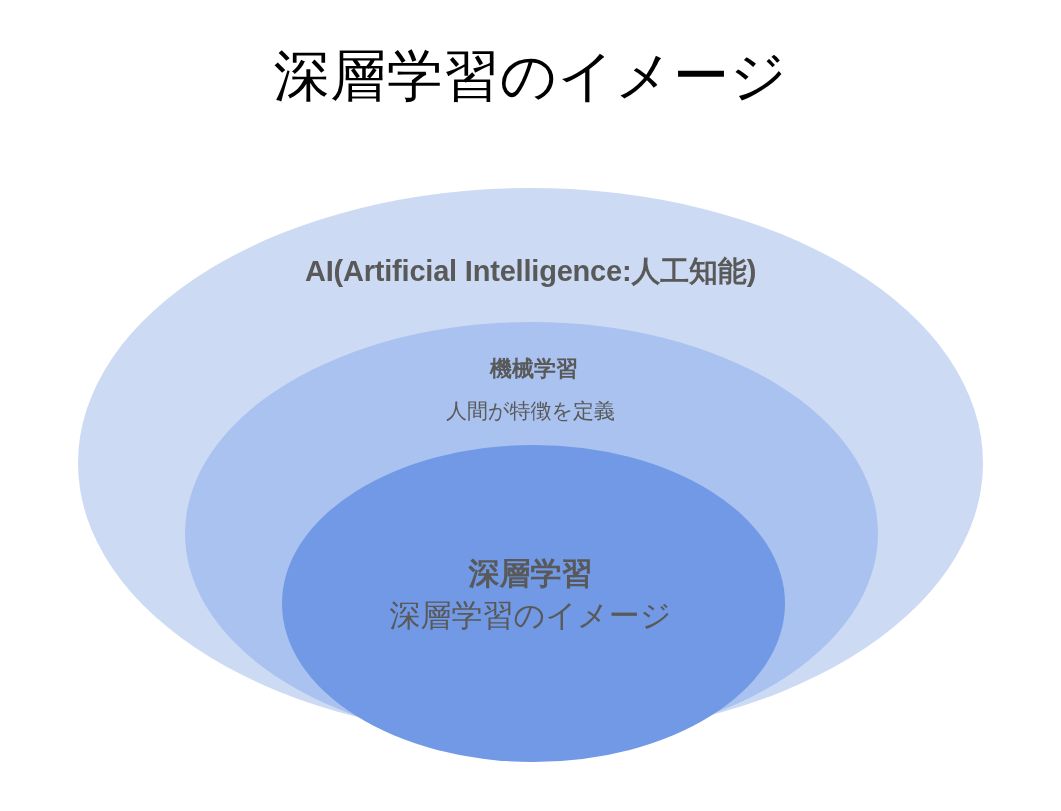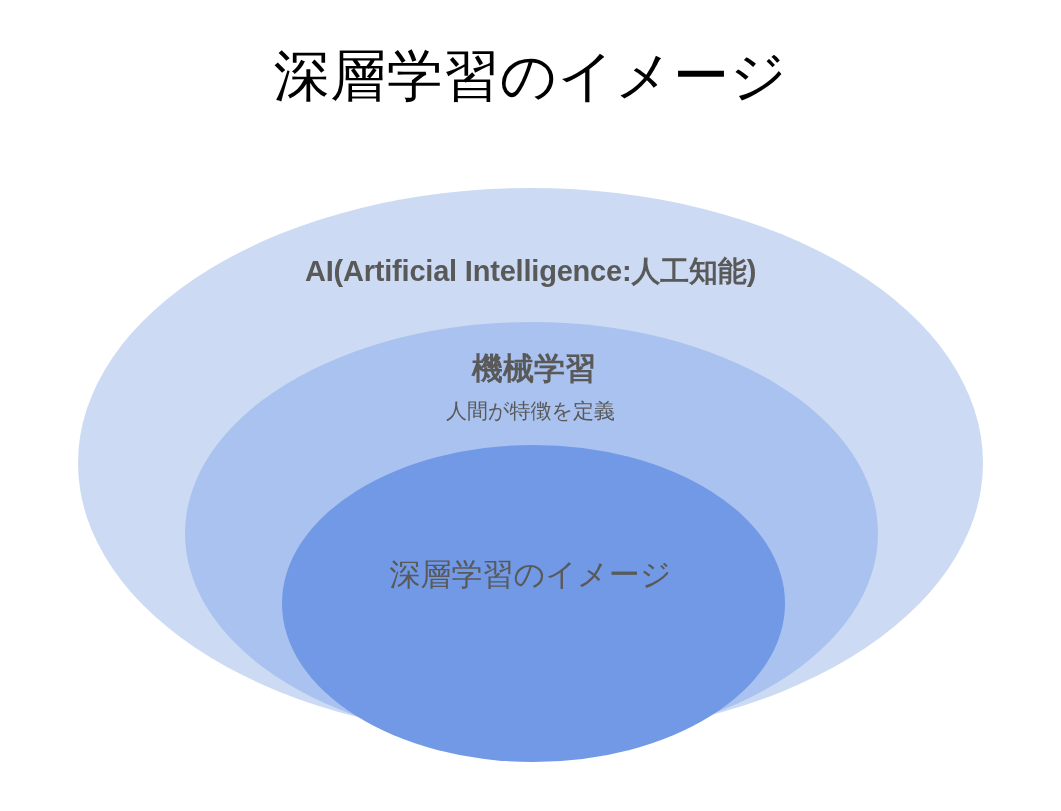--- a/index.html
+++ b/index.html
@@ -96,21 +96,21 @@
     font-weight: bold;
     letter-spacing: -0.2px;
   }
 
   #label-ml {
     left: 0;
     top: 348px;
     width: 1061px;
   }
   #label-ml .label-heading {
-    font-size: 31px;
+    font-size: 22px;
     line-height: 41px;
     margin-left: 7px;
   }
   #label-ml .label-sub {
     font-size: 21px;
     line-height: 43px;
   }
 
   #label-dl {
     left: 0;
@@ -144,17 +144,18 @@
     <div class="label-group" id="label-ai" style="color: rgb(89, 89, 89);">
       <div class="label-heading">AI(Artificial Intelligence:人工知能)</div>
     </div>
 
     <div class="label-group" id="label-ml" style="color: rgb(89, 89, 89);">
       <div class="label-heading">機械学習</div>
       <div class="label-sub">人間が特徴を定義</div>
     </div>
 
     <div class="label-group" id="label-dl" style="color: rgb(89, 89, 89);">
+      <div class="label-heading">深層学習</div>
       <div class="label-sub">深層学習のイメージ</div>
     </div>
 
   </div>
 </div>
 
 </body></html>

